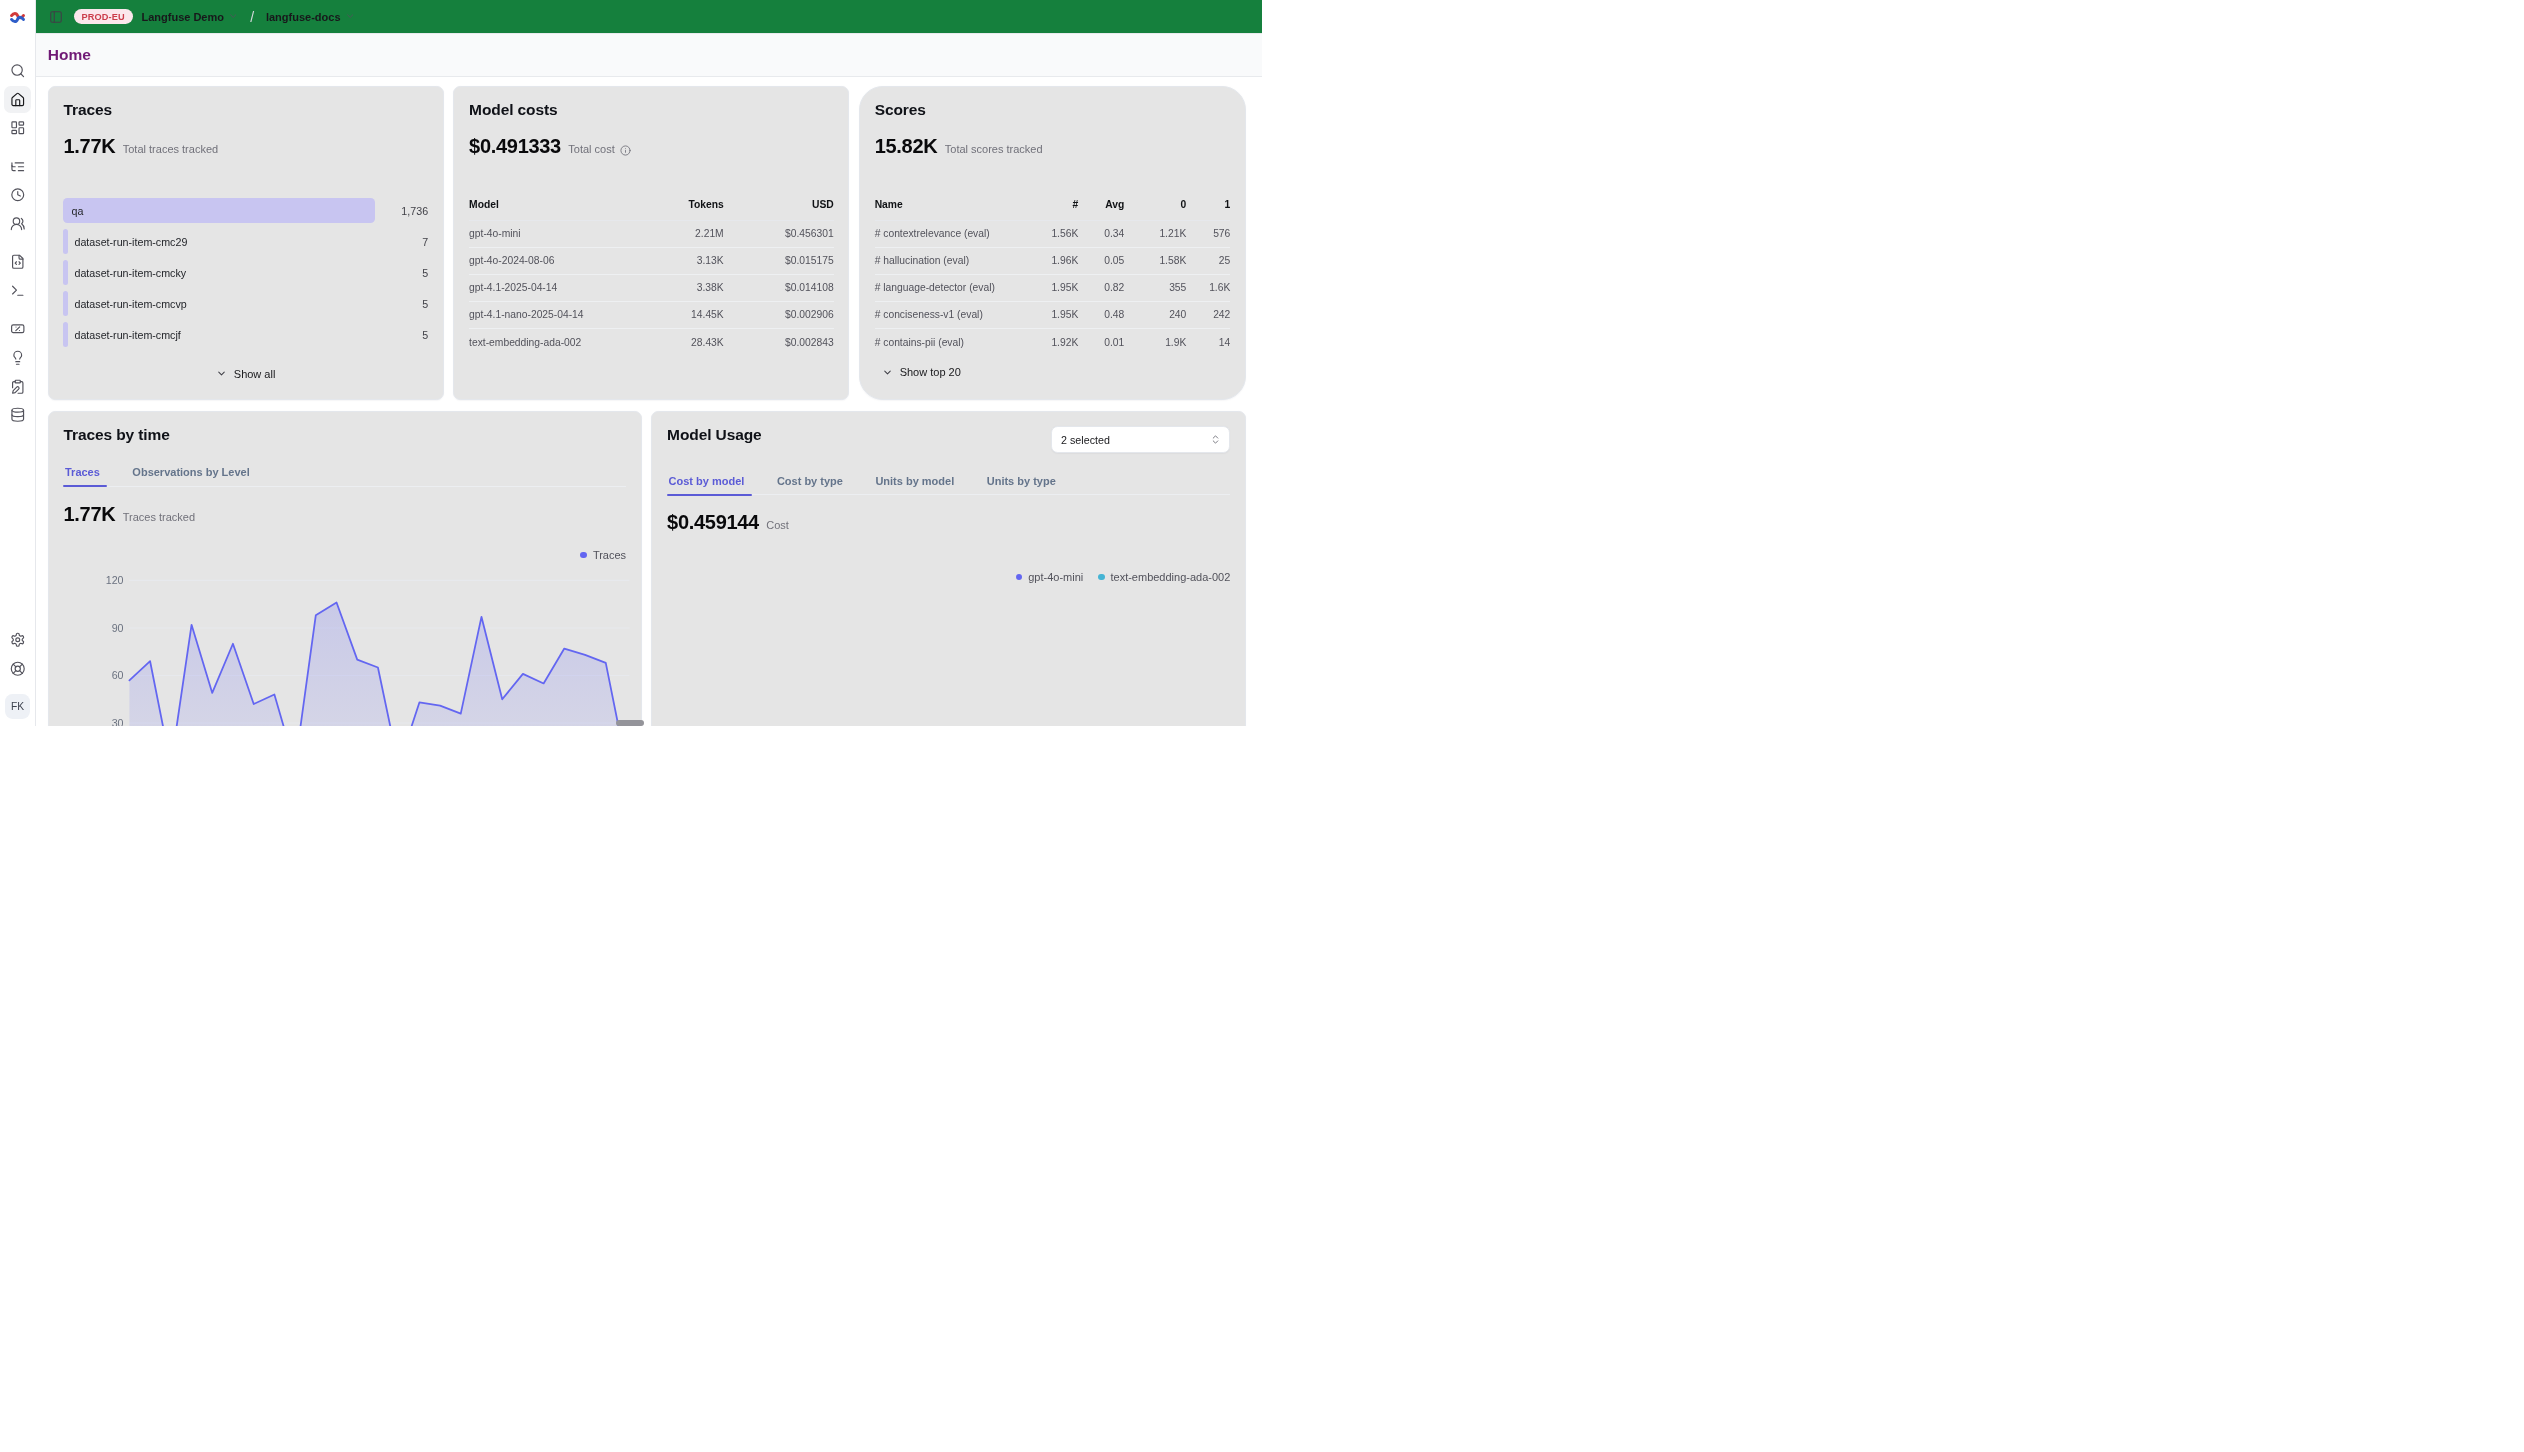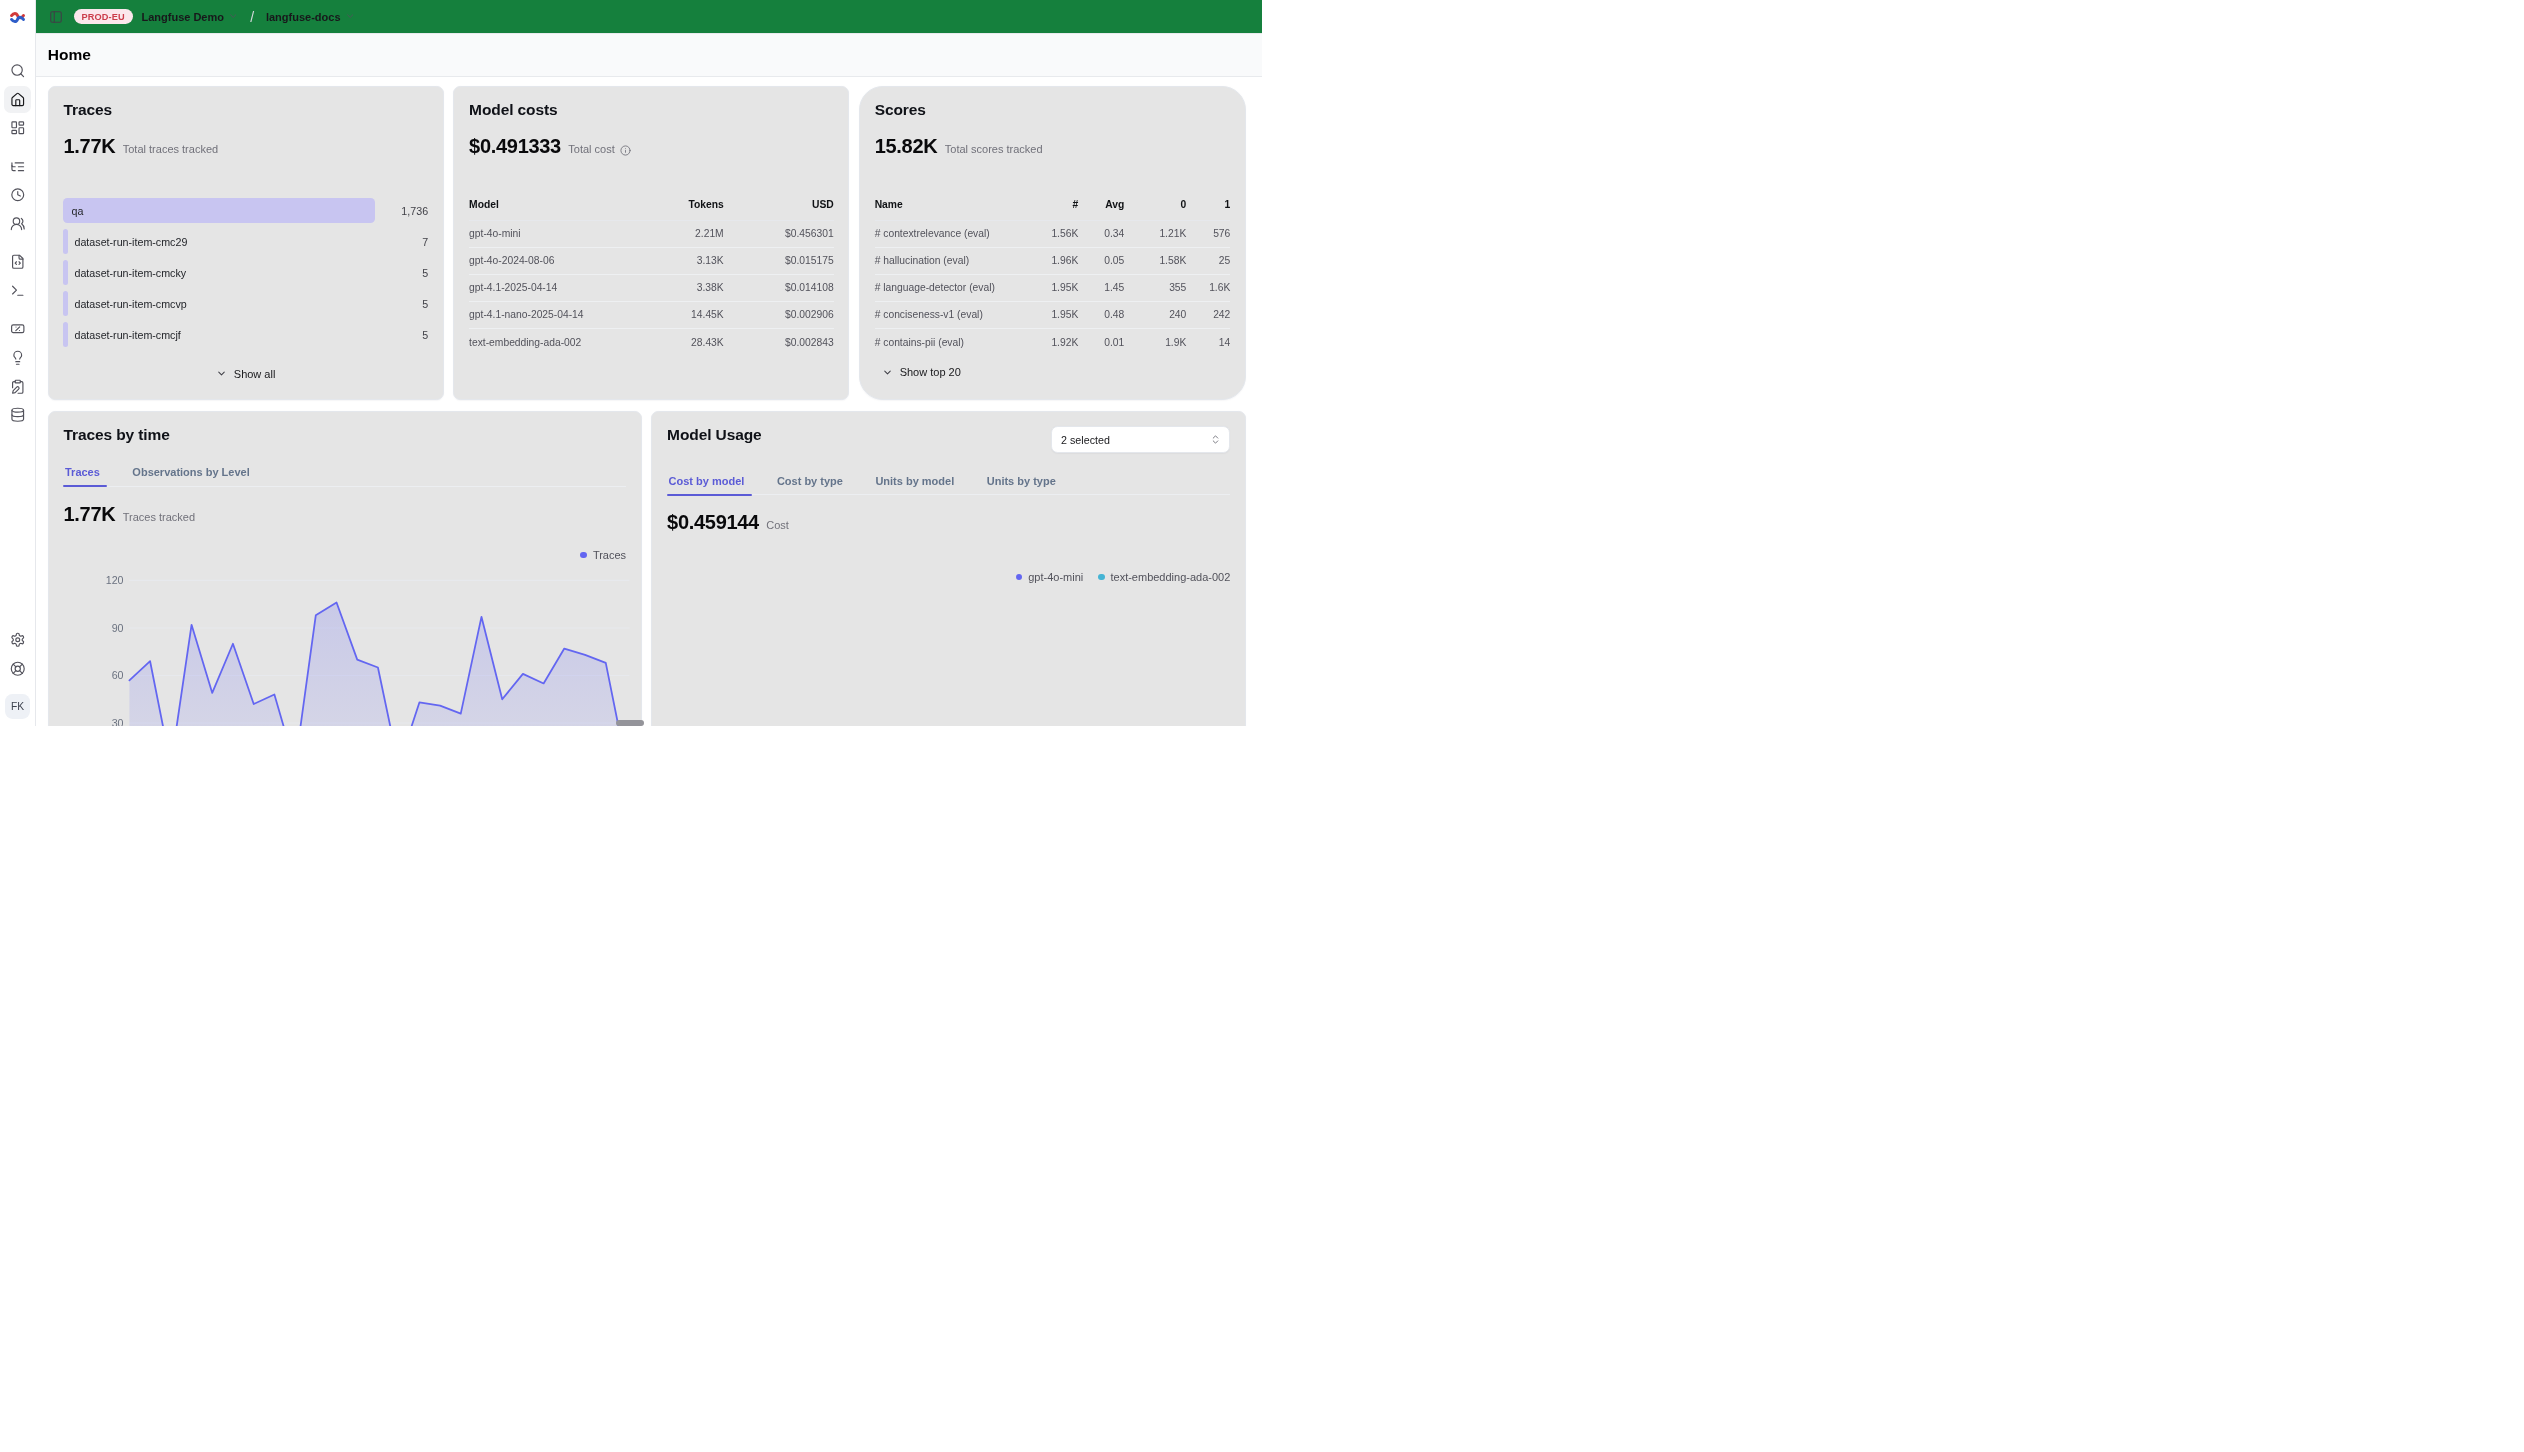--- a/index.html
+++ b/index.html
@@ -44,21 +44,21 @@
     padding:2.9px 8px; border-radius:7.4px; letter-spacing:0.1px;
   }
   .crumb { display:flex; align-items:center; gap:4.4px; font-size:11px; font-weight:600; color:#18181b; cursor:pointer; }
   .crumb svg { width:10.3px; height:10.3px; color:#52525b; }
   .crumb-sep { color:#d6d9de; font-size:14px; font-weight:300; padding:0 2.9px; }
 
   .page-header {
     height:43px; flex:0 0 43px; background:#f9fafb; border-bottom:0.7px solid #e8eaed;
     display:flex; align-items:center; padding-left:11.8px;
   }
-  .page-title { font-size:15.5px; font-weight:700; color:#000000; }
+  .page-title { font-size:15.5px; font-weight:700; color:#701a75; }
 
   .content { flex:1; padding:8.8px 16px 0 11.8px; background:#fff; overflow:hidden; }
   .row { display:flex; gap:9.6px; }
   .row + .row { margin-top:11px; }
 
   .card {
     background:#e5e5e5; border:0.7px solid #e4e7ec; border-radius:7.4px;
     box-shadow:0 0.7px 1.5px rgba(16,24,40,.04); padding:14.7px; position:relative; overflow:hidden;
     display:flex; flex-direction:column;
   }
@@ -408,21 +408,21 @@
             <div class="tbl-row scores-grid">
               <span># hallucination (eval)</span>
               <span class="num">1.96K</span>
               <span class="num">0.05</span>
               <span class="num">1.58K</span>
               <span class="num">25</span>
             </div>
             <div class="tbl-row scores-grid">
               <span># language-detector (eval)</span>
               <span class="num">1.95K</span>
-              <span class="num">1.45</span>
+              <span class="num">0.82</span>
               <span class="num">355</span>
               <span class="num">1.6K</span>
             </div>
             <div class="tbl-row scores-grid">
               <span># conciseness-v1 (eval)</span>
               <span class="num">1.95K</span>
               <span class="num">0.48</span>
               <span class="num">240</span>
               <span class="num">242</span>
             </div>

